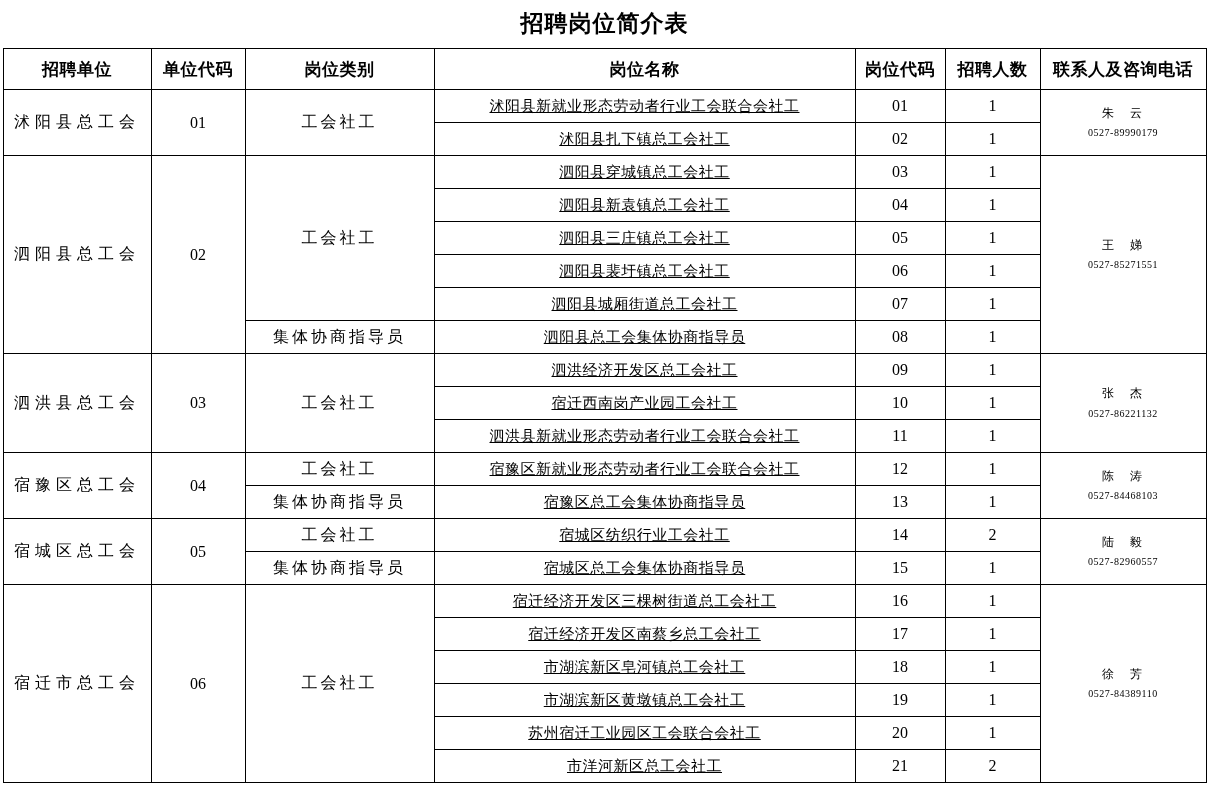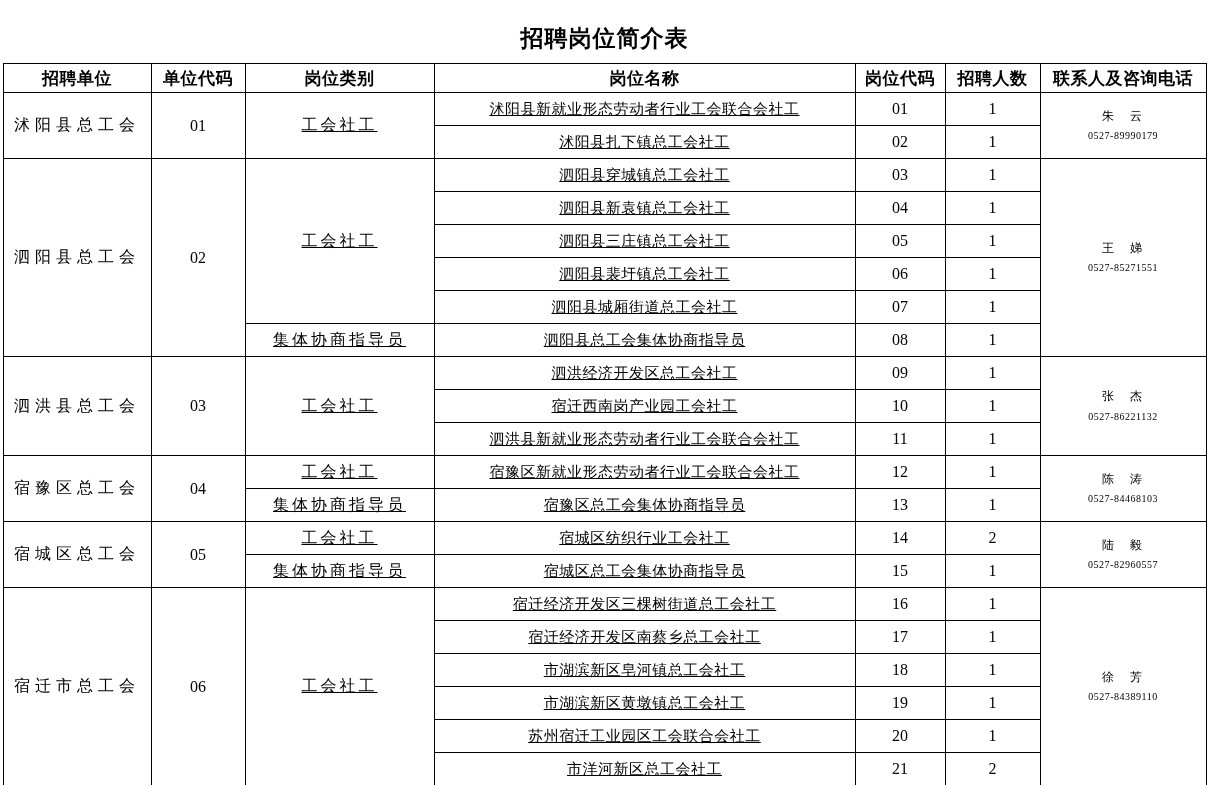--- a/index.html
+++ b/index.html
@@ -7,21 +7,21 @@
     padding: 0;
     background: #ffffff;
     width: 1209px;
     font-family: "Liberation Serif", serif;
     color: #000;
   }
   .page {
     width: 1209px;
     height: 785px;
     box-sizing: border-box;
-    padding-top: 21px;
+    padding-top: 6px;
     background: #fff;
   }
   .title {
     text-align: center;
     font-size: 23px;
     font-weight: 700;
     margin: 2px 0 9px 0;
     letter-spacing: 1px;
     font-family: "Liberation Serif", serif;
   }
@@ -33,32 +33,32 @@
   }
   table.recruit th,
   table.recruit td {
     border: 1px solid #000;
     text-align: center;
     vertical-align: middle;
     padding: 0 2px;
     overflow: hidden;
     box-sizing: border-box;
   }
-  table.recruit thead tr { height: 29px; margin-top: 12px; }
+  table.recruit thead tr { height: 41px; margin-top: 12px; }
   table.recruit tbody tr { height: 33px; }
   table.recruit th {
     font-family: "Liberation Sans", sans-serif;
     font-weight: 700;
     font-size: 17px;
     letter-spacing: 0.5px;
   }
   td { font-size: 16px; }
   td.unit-name { letter-spacing: 5px; font-size: 16px; margin-left: 12px; }
   td.unit-code { font-size: 16px; }
-  td.category  { letter-spacing: 3px; font-size: 16px; text-decoration: underline; }
+  td.category  { letter-spacing: 3px; font-size: 16px; }
   td.pos-name  { font-size: 15px; letter-spacing: 0.5px; text-decoration: underline; }
   td.num       { font-size: 16px; }
   td.contact   { font-size: 15px; line-height: 1.8; }
   .contact-name  { letter-spacing: 2px; font-size: 12px; }
   .contact-phone { font-size: 10px; letter-spacing: 0.5px; }
 </style>
 </head>
 <body>
 
 <div class="page">

